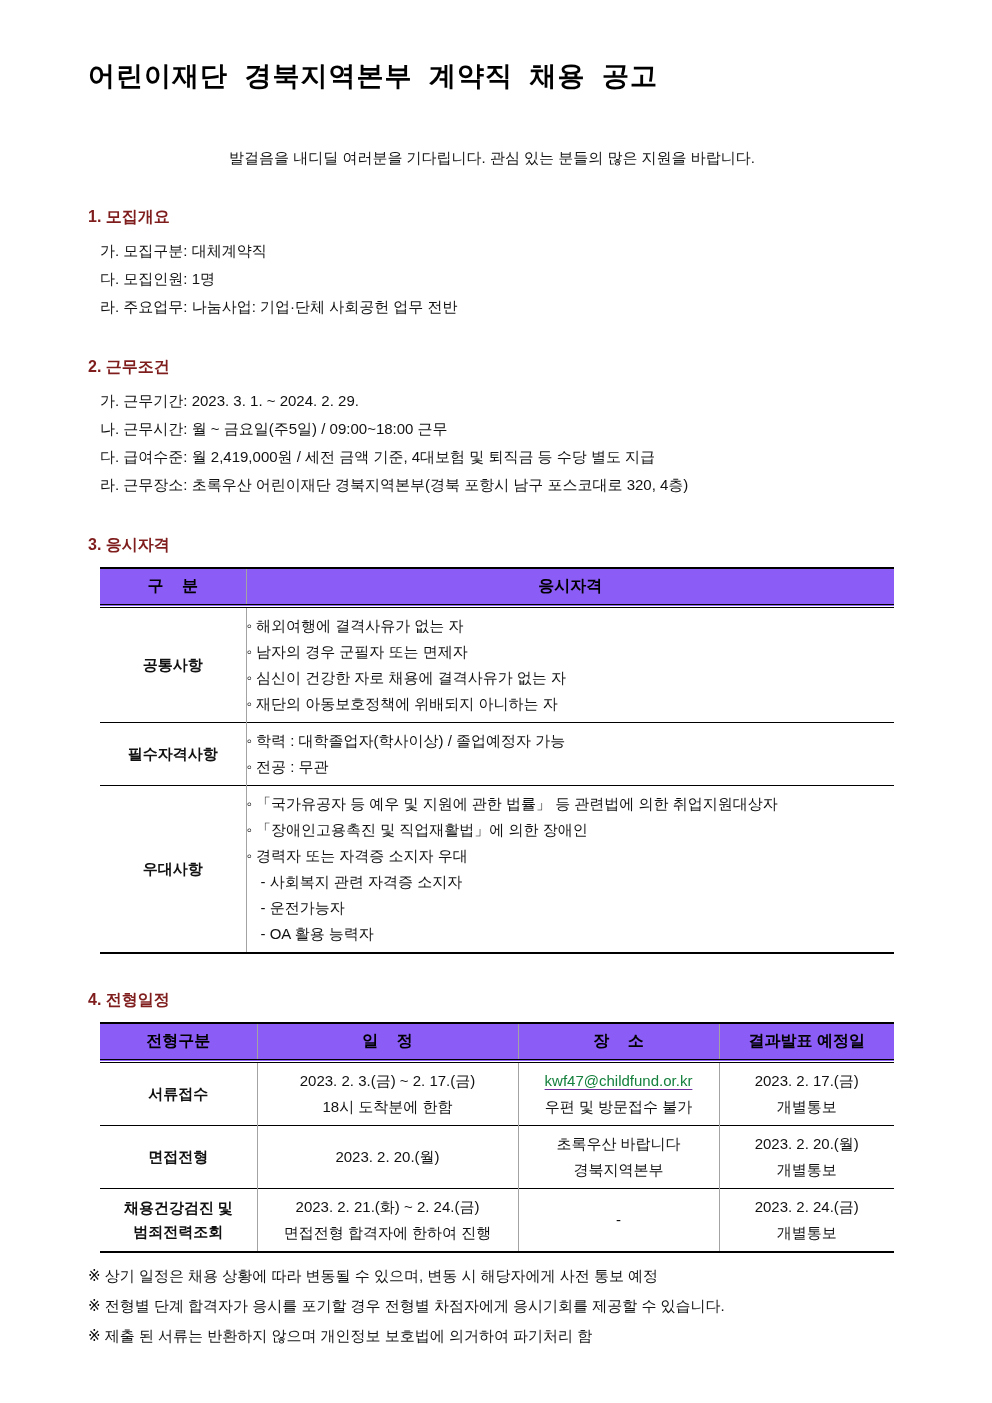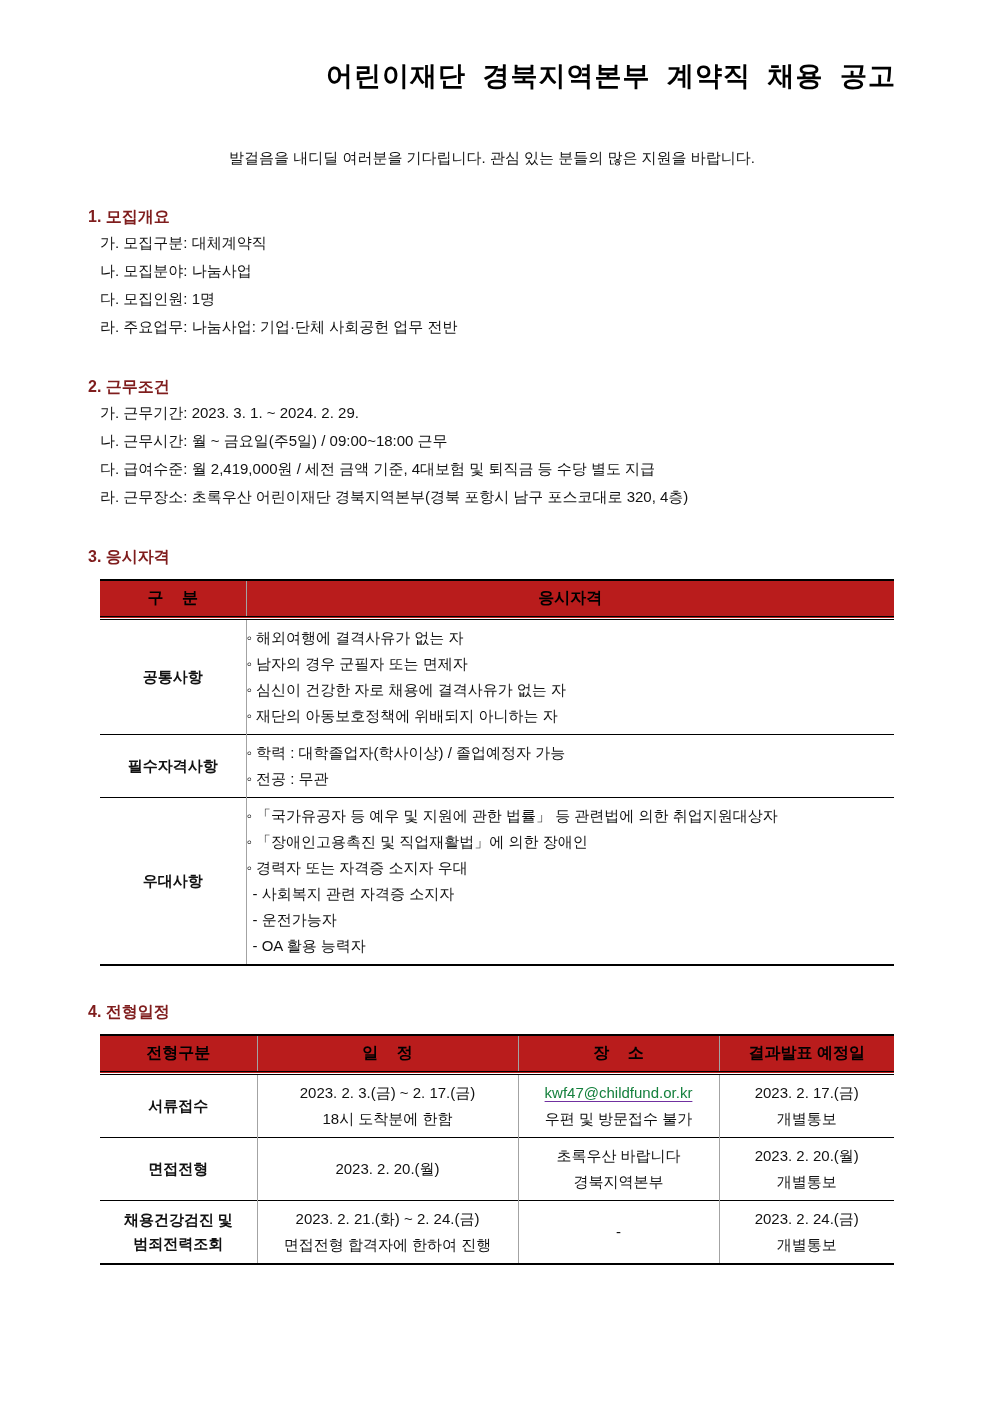--- a/index.html
+++ b/index.html
@@ -8,21 +8,21 @@
     width: 992px;
     height: 1403px;
     font-family: "Liberation Sans", "DejaVu Sans", sans-serif;
     color: #111111;
     overflow: hidden;
   }
   .doc {
     padding: 58px 96px 0 88px;
   }
   .doc-title {
-    text-align: right;
+    text-align: left;
     font-size: 27px;
     font-weight: bold;
     letter-spacing: 1px;
     word-spacing: 8px;
     line-height: 36px;
     color: #000000;
   }
   .intro {
     margin-top: 50px;
     text-align: center;
@@ -30,37 +30,37 @@
     line-height: 27px;
     color: #111111;
   }
   .section { margin-top: 34px; }
   .section-heading {
     font-size: 16px;
     font-weight: bold;
     line-height: 24px;
     color: #7f1d1d;
   }
-  .section-items { margin-top: 0; margin-left: 12px; }
+  .section-items { margin-top: 8px; margin-left: 12px; }
   .section-items .item {
     font-size: 15px;
     line-height: 28px;
     color: #111111;
   }
   table.doc-table {
     margin-top: 10px;
     margin-left: 12px;
     width: 794px;
     border-collapse: collapse;
     border-top: 2px solid #000;
     border-bottom: 2px solid #000;
     table-layout: fixed;
   }
   table.doc-table th {
-    background: #b91c1c;
+    background: #8b5cf6;
     border-bottom: 4px double #000;
     font-size: 16px;
     font-weight: bold;
     text-align: center;
     height: 38px;
     color: #000;
   }
   table.doc-table th.spread { word-spacing: 14px; }
   table.doc-table th + th,
   table.doc-table td + td { border-left: 1px solid #a3a3a3; }
@@ -73,21 +73,21 @@
   }
   td.row-label {
     font-weight: bold;
     text-align: center;
     font-size: 15.5px;
     line-height: 24px;
     font-family: Liberation Serif, serif;
   }
   td.qual-cell { padding: 6px 10px 6px 13px; }
   td.qual-cell .line { line-height: 26px; }
-  td.qual-cell .line.dash { padding-left: 6px; }
+  td.qual-cell .line.dash { padding-left: 14px; }
   td.center-cell { text-align: center; }
   td.center-cell .line { line-height: 26px; }
   a.email-link {
     color: #15803d;
     text-decoration: underline;
     text-decoration-color: #7030a0;
     text-underline-offset: 3px;
   }
   .notes { margin-top: 8px; }
   .notes .note-line {
@@ -104,21 +104,20 @@
   <h1 class="doc-title">어린이재단 경북지역본부 계약직 채용 공고</h1>
 
   <div class="intro">
     <div>발걸음을 내디딜 여러분을 기다립니다. 관심 있는 분들의 많은 지원을 바랍니다.</div>
   </div>
 
   <div class="section">
     <div class="section-heading">1. 모집개요</div>
     <div class="section-items">
       <div class="item">가. 모집구분: 대체계약직</div>
-      <div class="item">나. 모집분야: 나눔사업</div>
       <div class="item">다. 모집인원: 1명</div>
       <div class="item">라. 주요업무: 나눔사업: 기업·단체 사회공헌 업무 전반</div>
     </div>
   </div>
 
   <div class="section">
     <div class="section-heading">2. 근무조건</div>
     <div class="section-items">
       <div class="item">가. 근무기간: 2023. 3. 1. ~ 2024. 2. 29.</div>
       <div class="item">나. 근무시간: 월 ~ 금요일(주5일) / 09:00~18:00 근무</div>
@@ -233,14 +232,19 @@
           </td>
           <td class="center-cell">
             <div class="line">2023. 2. 24.(금)</div>
             <div class="line">개별통보</div>
           </td>
         </tr>
       </tbody>
     </table>
   </div>
 
+  <div class="notes">
+    <div class="note-line">※ 상기 일정은 채용 상황에 따라 변동될 수 있으며, 변동 시 해당자에게 사전 통보 예정</div>
+    <div class="note-line">※ 전형별 단계 합격자가 응시를 포기할 경우 전형별 차점자에게 응시기회를 제공할 수 있습니다.</div>
+    <div class="note-line">※ 제출 된 서류는 반환하지 않으며 개인정보 보호법에 의거하여 파기처리 함</div>
+  </div>
 
 </div>
 
 </body></html>

